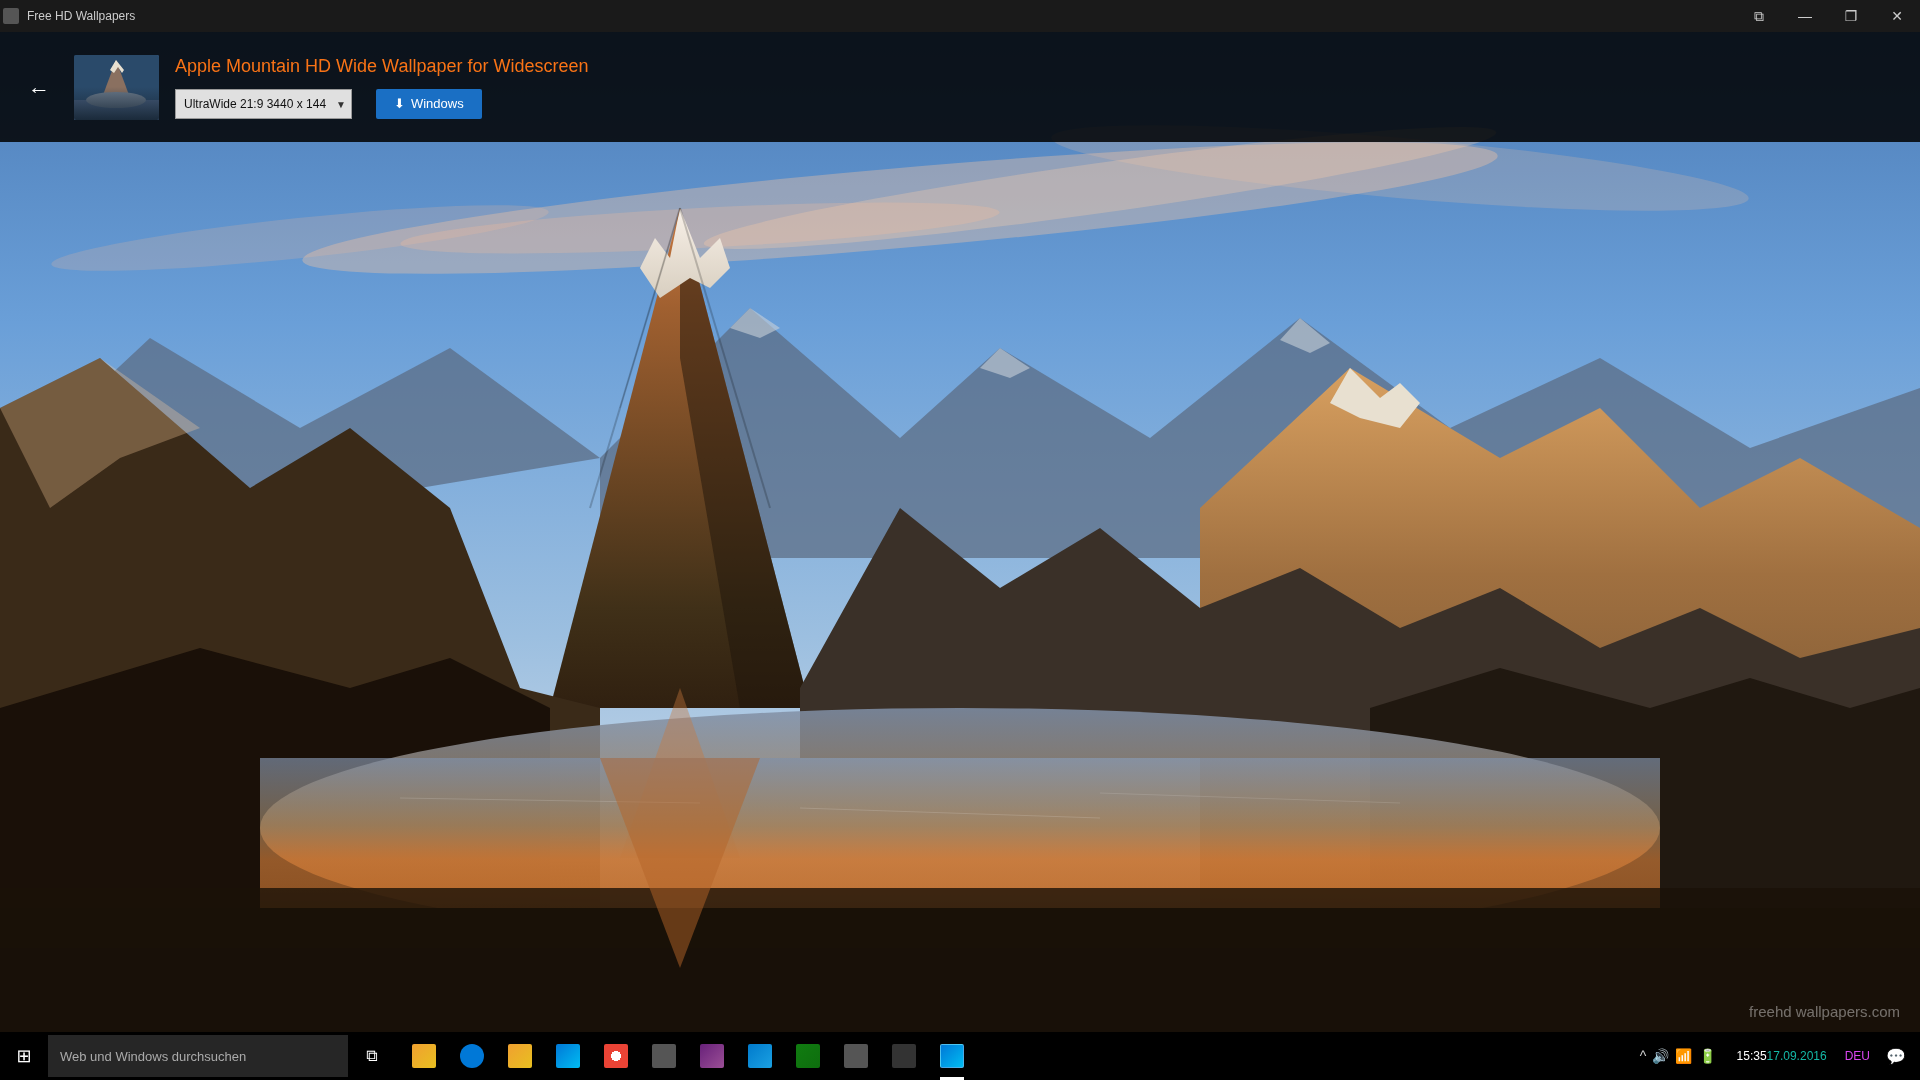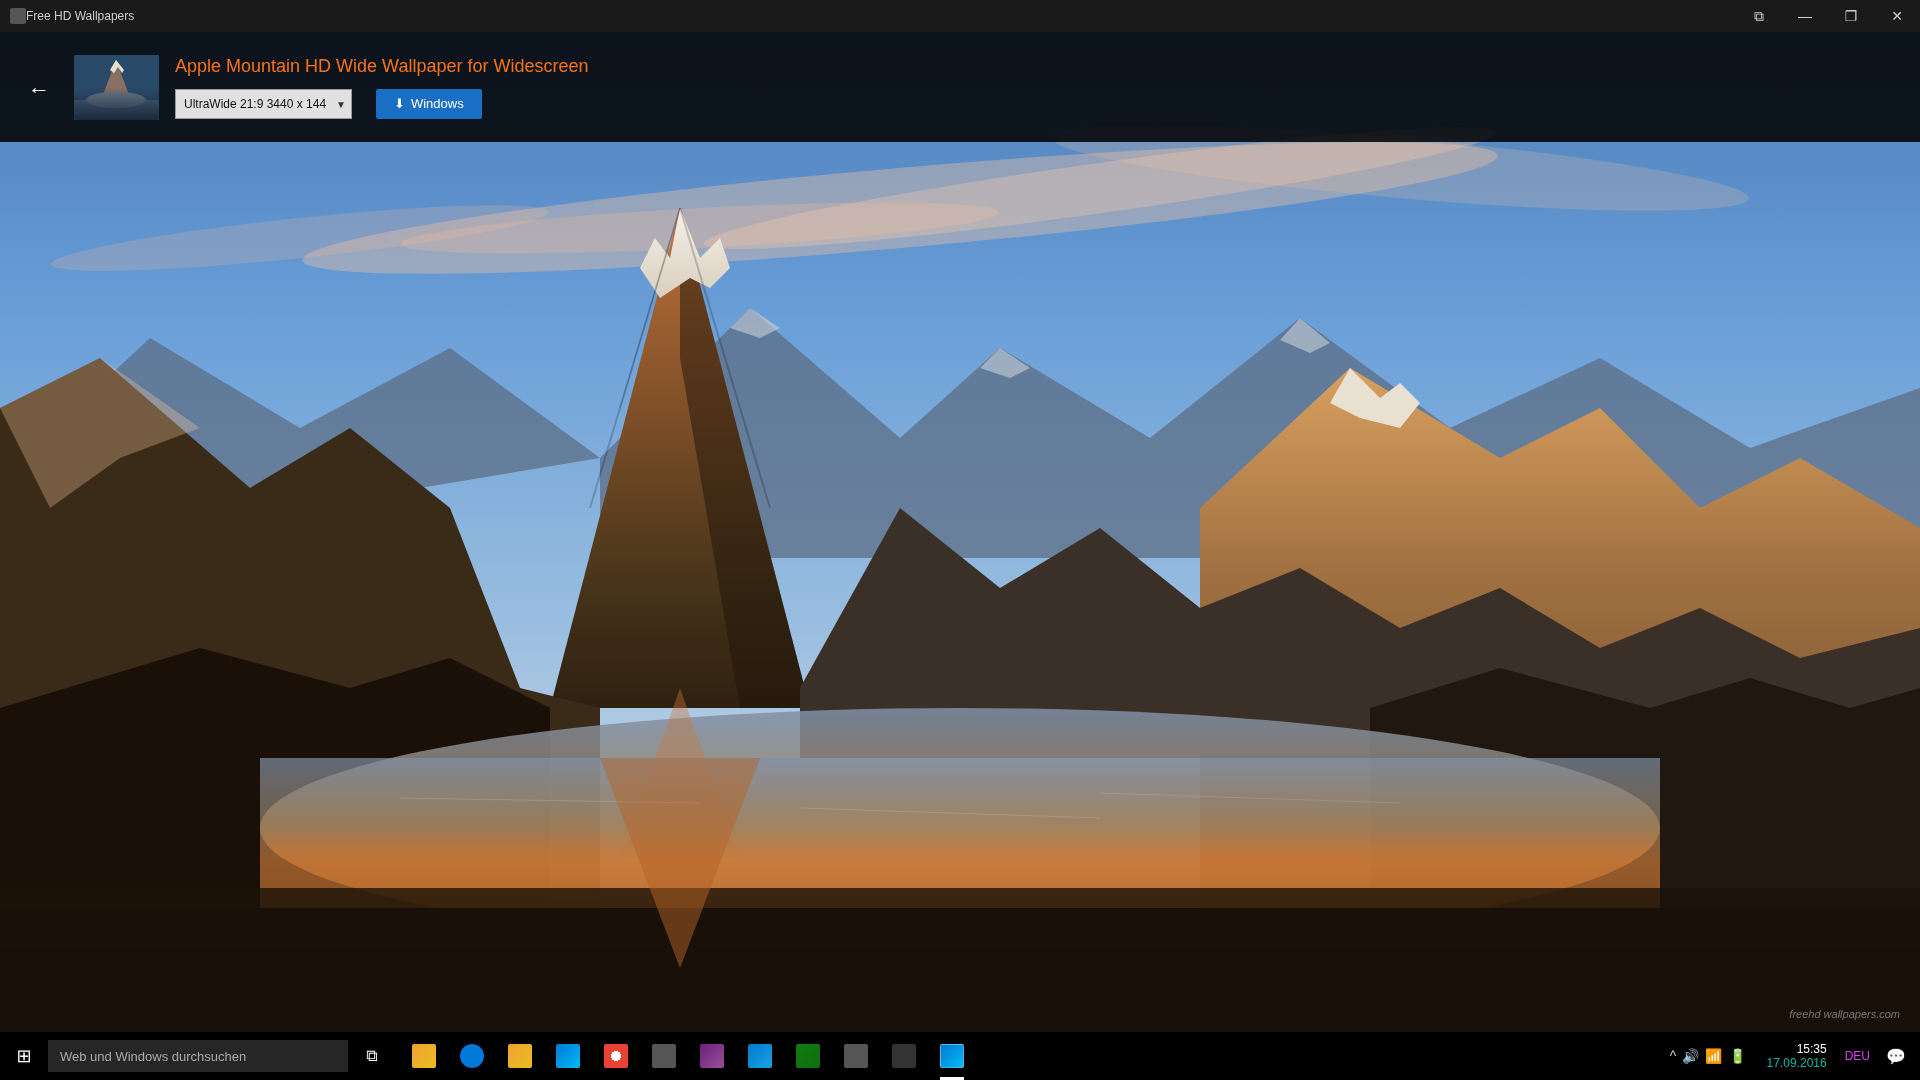--- a/index.html
+++ b/index.html
@@ -12,21 +12,22 @@
       height: 32px;
       background: #1a1a1a;
       display: flex;
       align-items: center;
       justify-content: space-between;
       z-index: 100;
     }
     #titlebar-left {
       display: flex;
       align-items: center;
-      padding-left: 10px;
+      gap: 8px;
+      padding-left: 3px;
     }
     #titlebar-icon {
       width: 16px; height: 16px;
       background: #555;
       border-radius: 2px;
     }
     #titlebar-title {
       color: #ccc;
       font-size: 12px;
     }
@@ -185,26 +186,26 @@
       border: none;
       color: #fff;
       font-size: 16px;
       cursor: pointer;
       display: flex;
       align-items: center;
       justify-content: center;
     }
     #search-bar {
       width: 300px;
-      height: 20px;
+      height: 42px;
       background: rgba(255,255,255,0.15);
       border: none;
       color: #ccc;
       font-size: 13px;
-      padding: 16px 12px;
+      padding: 4px 12px;
       outline: none;
     }
     #search-bar::placeholder { color: #aaa; }
     #taskbar-apps {
       display: flex;
       align-items: center;
       margin-left: 4px;
       height: 48px;
     }
     .taskbar-app {
@@ -253,22 +254,22 @@
       padding: 0 8px;
       height: 48px;
     }
     .tray-icon {
       color: #ccc;
       font-size: 14px;
       cursor: pointer;
     }
     #clock-area {
       display: flex;
-      flex-direction: column;
-      align-items: flex-end;
+      flex-direction: row;
+      align-items: flex-start;
       padding: 0 8px;
       cursor: pointer;
     }
     #clock-time {
       color: #fff;
       font-size: 12px;
     }
     #clock-date {
       color: #14b8a6;
       font-size: 12px;
@@ -290,23 +291,22 @@
       align-items: center;
       justify-content: center;
     }
 
     
     #watermark {
       position: absolute;
       bottom: 60px;
       right: 20px;
       color: rgba(255,255,255,0.4);
-      font-size: 11px;
+      font-size: 15px;
       z-index: 10;
-      font-style: italic;
     }
   </style>
 </head>
 <body>
 
 <div id="titlebar">
   <div id="titlebar-left">
     <div id="titlebar-icon"></div>
     <span id="titlebar-title">Free HD Wallpapers</span>
   </div>

